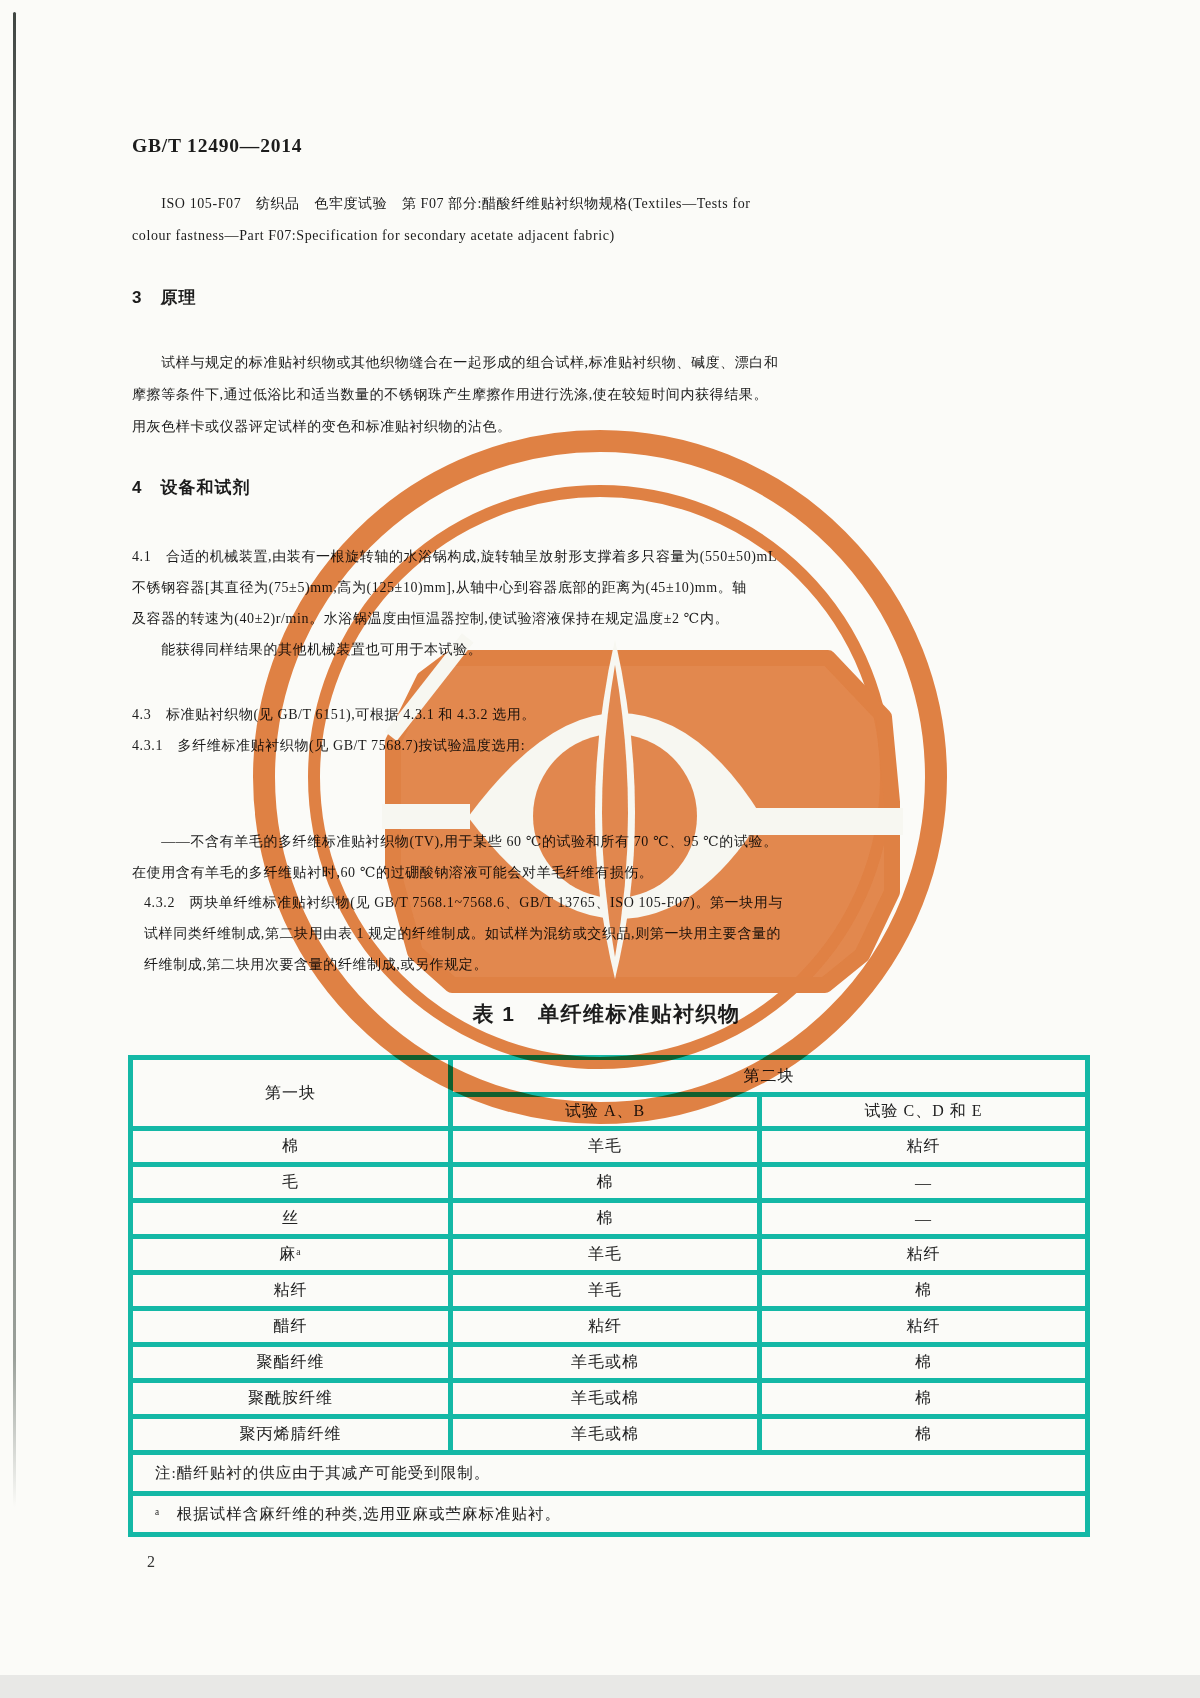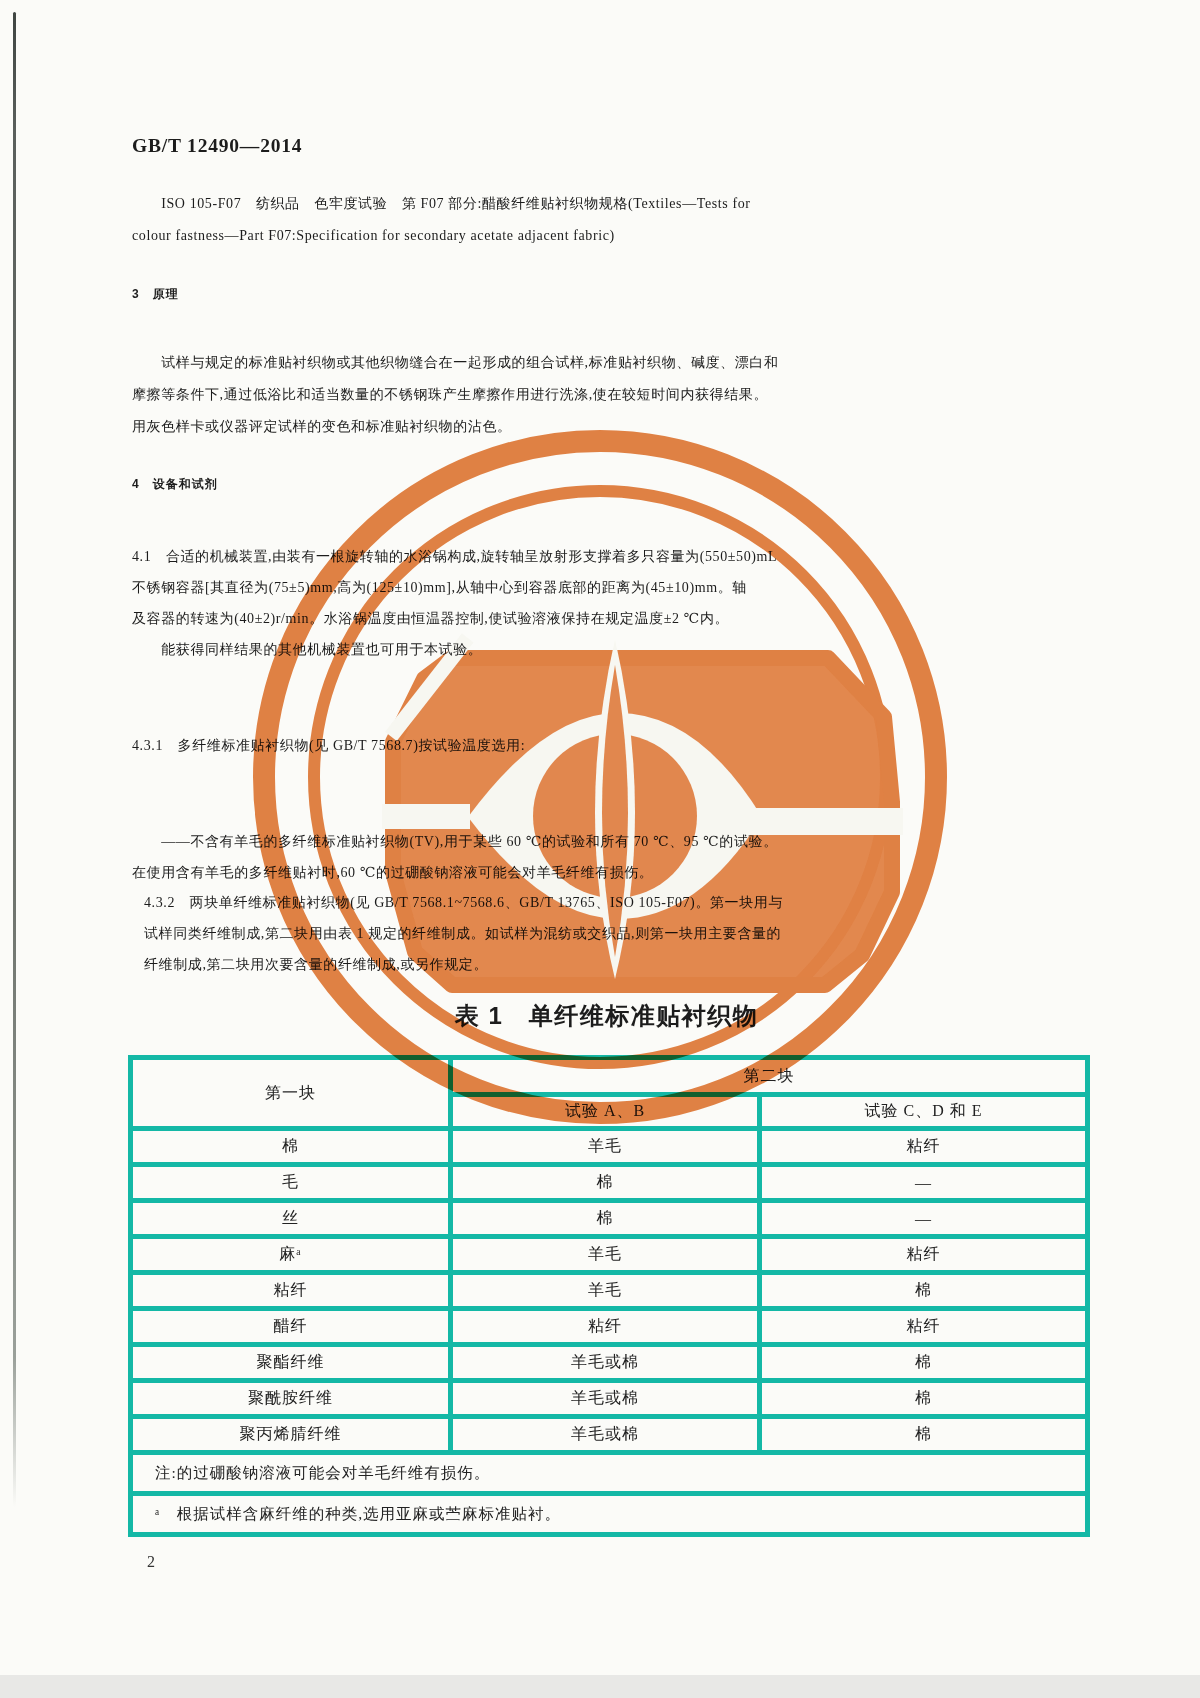--- a/index.html
+++ b/index.html
@@ -23,39 +23,39 @@
   .doc-code{
     left:132px;top:130px;
     font-size:19.5px;font-weight:bold;
     letter-spacing:0.8px;
     white-space:nowrap;
   }
   .intro{left:132px;top:188px;line-height:32px;}
   .hd{
     position:absolute;left:132px;
     font-family:"Liberation Sans","DejaVu Sans",sans-serif;
-    font-size:12px;font-weight:bold;letter-spacing:1px;
+    font-size:17px;font-weight:bold;letter-spacing:1px;
     white-space:nowrap;
     text-align:center;
   }
   .h3{top:286px;}
   .h4{top:476px;}
   .p2{left:132px;top:347px;line-height:32px;}
   .p41{left:132px;top:541px;}
   .p42{left:132px;top:667px;}
   .p43{left:132px;top:699px;}
   .p431{left:132px;top:730px;}
   .dash1{left:132px;top:761px;}
   .dash2{left:132px;top:826px;}
   .p432{left:132px;top:887px;margin-left:12px;}
   .tbl-title{
     position:absolute;left:128px;top:1000px;width:957px;
     text-align:center;
     font-family:"Liberation Sans","DejaVu Sans",sans-serif;
-    font-size:24px;font-weight:bold;letter-spacing:1.5px;
+    font-size:21px;font-weight:bold;letter-spacing:1.5px;
   }
   table.t1{
     position:absolute;left:128px;top:1055px;
     width:957px;border-collapse:collapse;table-layout:fixed;
     font-size:16px;color:#222;
   }
   table.t1 td,table.t1 th{
     border:5px solid #14b8a6;
     text-align:center;vertical-align:middle;
     font-weight:normal;
@@ -101,20 +101,21 @@
   <div class="hd h3">3　原理</div>
   <div class="txt p2">　　试样与规定的标准贴衬织物或其他织物缝合在一起形成的组合试样,标准贴衬织物、碱度、漂白和
 摩擦等条件下,通过低浴比和适当数量的不锈钢珠产生摩擦作用进行洗涤,使在较短时间内获得结果。
 用灰色样卡或仪器评定试样的变色和标准贴衬织物的沾色。</div>
 
   <div class="hd h4">4　设备和试剂</div>
   <div class="txt p41">4.1　合适的机械装置,由装有一根旋转轴的水浴锅构成,旋转轴呈放射形支撑着多只容量为(550±50)mL
 不锈钢容器[其直径为(75±5)mm,高为(125±10)mm],从轴中心到容器底部的距离为(45±10)mm。轴
 及容器的转速为(40±2)r/min。水浴锅温度由恒温器控制,使试验溶液保持在规定温度±2 ℃内。
 　　能获得同样结果的其他机械装置也可用于本试验。</div>
+  <div class="txt p43">4.3　标准贴衬织物(见 GB/T 6151),可根据 4.3.1 和 4.3.2 选用。</div>
   <div class="txt p431">4.3.1　多纤维标准贴衬织物(见 GB/T 7568.7)按试验温度选用:</div>
   <div class="txt dash2">　　——不含有羊毛的多纤维标准贴衬织物(TV),用于某些 60 ℃的试验和所有 70 ℃、95 ℃的试验。
 在使用含有羊毛的多纤维贴衬时,60 ℃的过硼酸钠溶液可能会对羊毛纤维有损伤。</div>
   <div class="txt p432">4.3.2　两块单纤维标准贴衬织物(见 GB/T 7568.1~7568.6、GB/T 13765、ISO 105-F07)。第一块用与
 试样同类纤维制成,第二块用由表 1 规定的纤维制成。如试样为混纺或交织品,则第一块用主要含量的
 纤维制成,第二块用次要含量的纤维制成,或另作规定。</div>
 
   <div class="tbl-title">表 1　单纤维标准贴衬织物</div>
 
   <table class="t1">
@@ -173,21 +174,21 @@
         <td>聚酰胺纤维</td>
         <td>羊毛或棉</td>
         <td>棉</td>
       </tr>
       <tr>
         <td>聚丙烯腈纤维</td>
         <td>羊毛或棉</td>
         <td>棉</td>
       </tr>
       <tr class="note-row">
-        <td colspan="3">注:的过硼酸钠溶液可能会对羊毛纤维有损伤。</td>
+        <td colspan="3">注:醋纤贴衬的供应由于其减产可能受到限制。</td>
       </tr>
       <tr class="foot-row">
         <td colspan="3">ᵃ　根据试样含麻纤维的种类,选用亚麻或苎麻标准贴衬。</td>
       </tr>
     </tbody>
   </table>
 
   <div class="pagenum">2</div>
 
   <div class="stamp">

